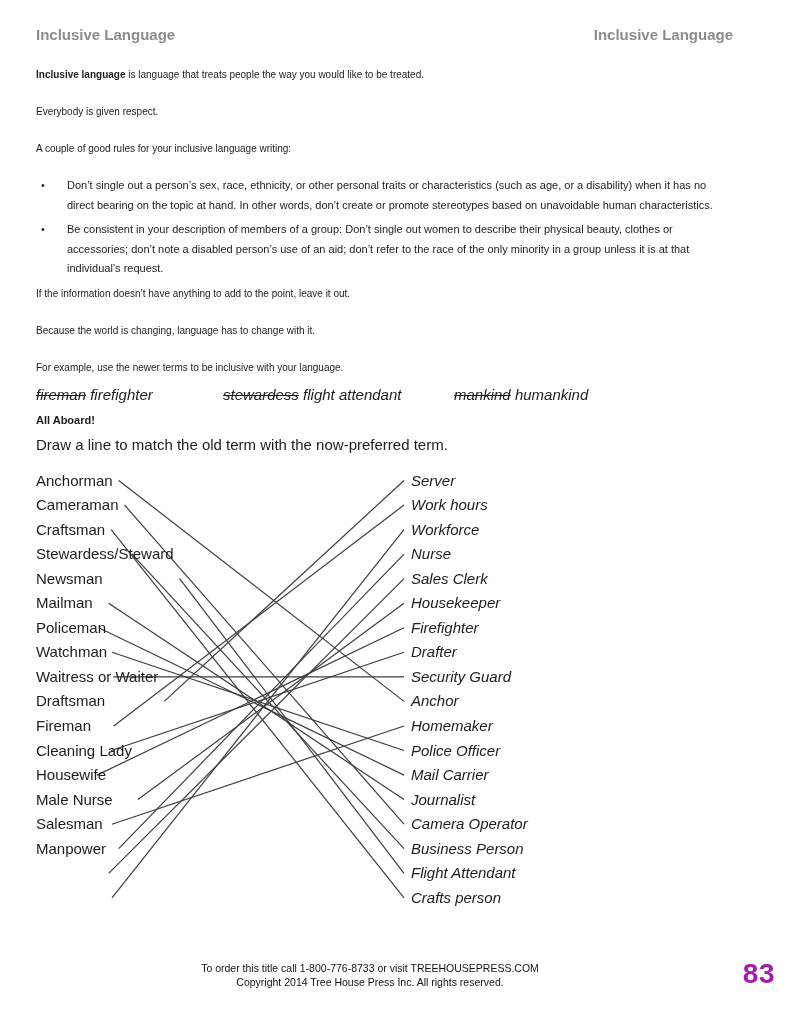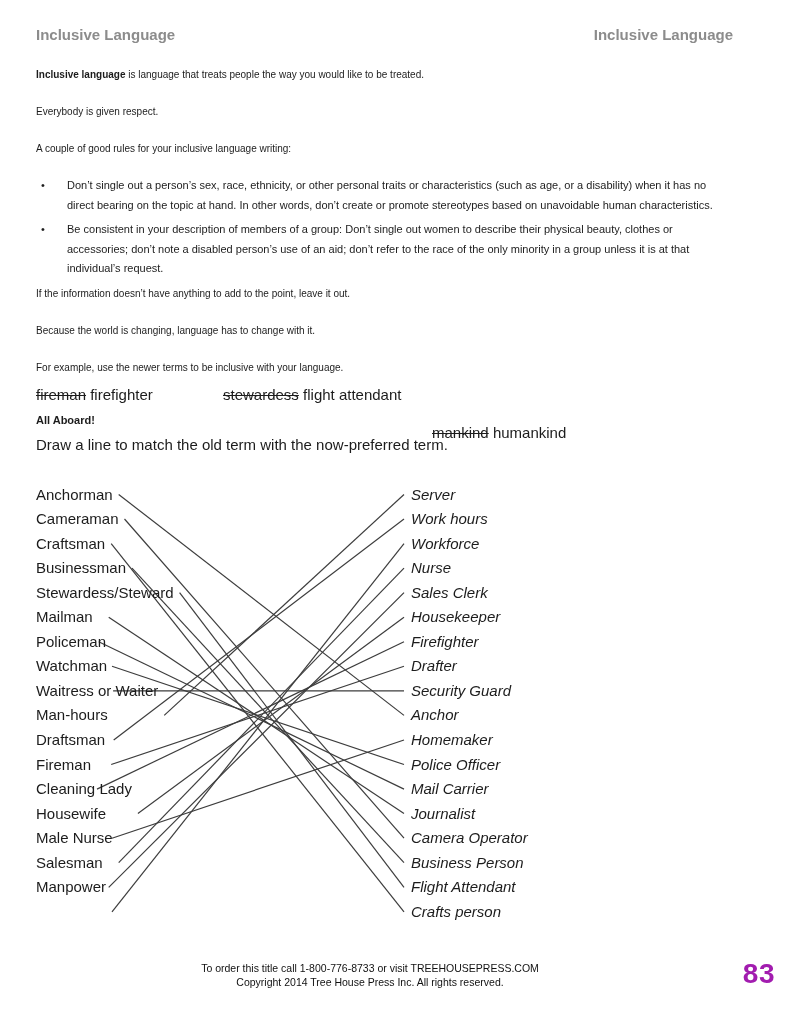--- a/index.html
+++ b/index.html
@@ -51,42 +51,43 @@
     position: absolute;
     left: 5px;
     top: 0;
   }
 
   .examples-row {
     position: relative;
     height: 19px;
     font-size: 15px;
     margin-bottom: 9px;
+    font-style: italic;
   }
   .example-pair { position: absolute; top: 0; white-space: nowrap; }
   .example-pair.p0 { left: 0px; }
   .example-pair.p1 { left: 187px; }
-  .example-pair.p2 { left: 396px; margin-top: 38px; }
+  .example-pair.p2 { left: 418px; }
   .old-term { text-decoration: line-through; }
 
   .activity-title {
     font-size: 11px;
     font-weight: bold;
     margin-bottom: 10px;
   }
   .activity-instruction {
     font-size: 15px;
     margin-bottom: 14px;
   }
 
   .matching-area {
     position: relative;
     width: 680px;
     height: 444px;
-    margin-top: 30px;
+    margin-top: 16px;
   }
   .match-col {
     position: absolute;
     top: 0;
     font-size: 15px;
   }
   .match-col.left  { left: 0; }
   .match-col.right { left: 375px; font-style: italic; }
   .match-row {
     height: 24.55px;
@@ -177,27 +178,26 @@
           <line x1="101.9" y1="330.6" x2="368.0" y2="134.2" stroke="#3d3d3d" stroke-width="1.2"></line>
           <line x1="76.0" y1="355.2" x2="368.0" y2="257.0" stroke="#3d3d3d" stroke-width="1.2"></line>
           <line x1="82.7" y1="379.7" x2="368.0" y2="85.1" stroke="#3d3d3d" stroke-width="1.2"></line>
           <line x1="72.7" y1="404.3" x2="368.0" y2="109.7" stroke="#3d3d3d" stroke-width="1.2"></line>
           <line x1="76.0" y1="428.8" x2="368.0" y2="60.6" stroke="#3d3d3d" stroke-width="1.2"></line>
         </svg>
       <div class="match-col left">
           <div class="match-row"><span class="term">Anchorman</span></div>
           <div class="match-row"><span class="term">Cameraman</span></div>
           <div class="match-row"><span class="term">Craftsman</span></div>
-          <div class="match-row"><span class="term">Businessman</span></div>
           <div class="match-row"><span class="term">Stewardess/Steward</span></div>
+          <div class="match-row"><span class="term">Newsman</span></div>
           <div class="match-row"><span class="term">Mailman</span></div>
           <div class="match-row"><span class="term">Policeman</span></div>
           <div class="match-row"><span class="term">Watchman</span></div>
           <div class="match-row"><span class="term">Waitress or Waiter</span></div>
-          <div class="match-row"><span class="term">Man-hours</span></div>
           <div class="match-row"><span class="term">Draftsman</span></div>
           <div class="match-row"><span class="term">Fireman</span></div>
           <div class="match-row"><span class="term">Cleaning Lady</span></div>
           <div class="match-row"><span class="term">Housewife</span></div>
           <div class="match-row"><span class="term">Male Nurse</span></div>
           <div class="match-row"><span class="term">Salesman</span></div>
           <div class="match-row"><span class="term">Manpower</span></div>
         </div>
       <div class="match-col right">
           <div class="match-row"><span class="term">Server</span></div>

